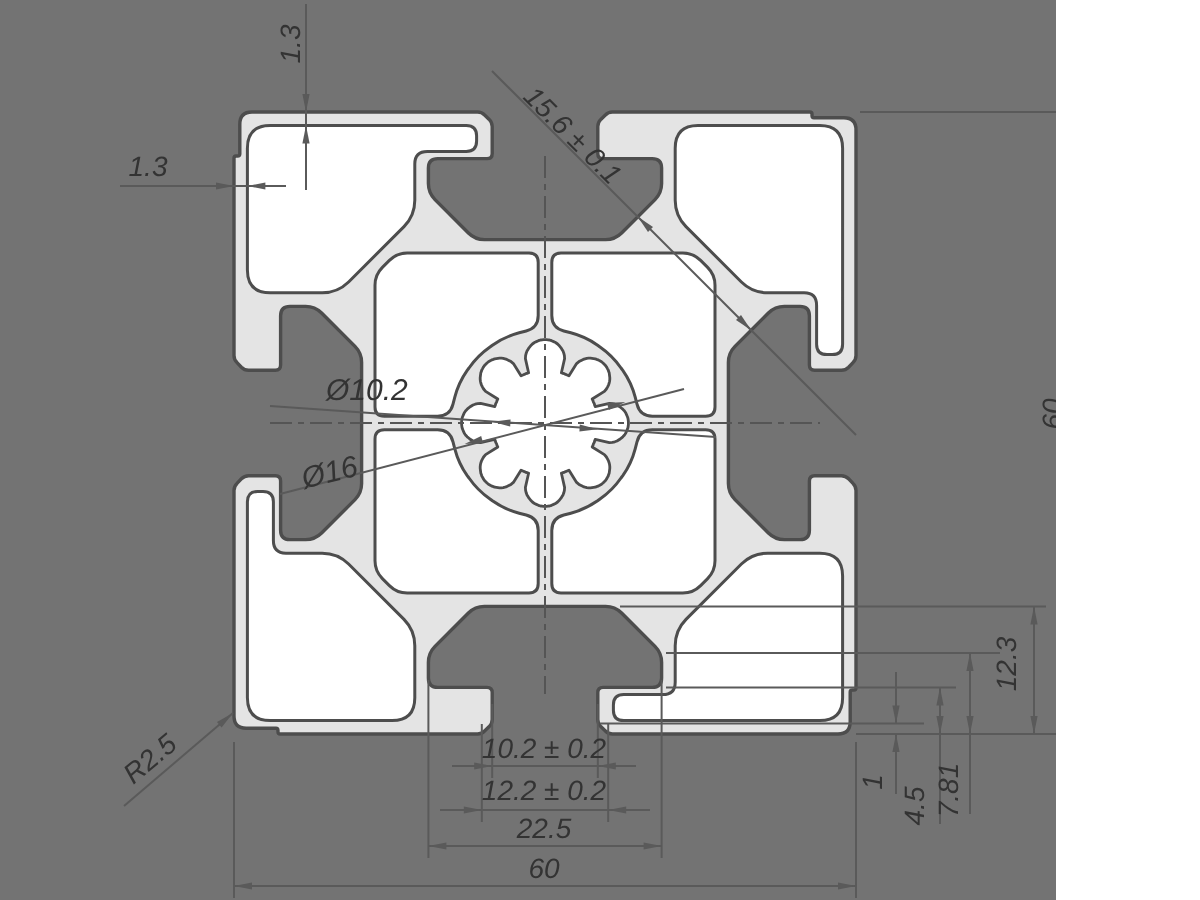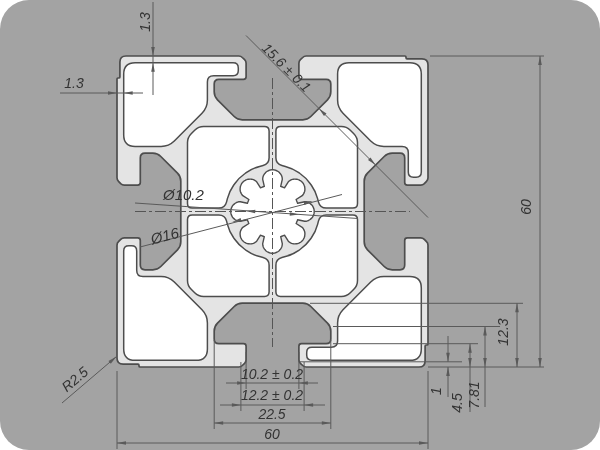--- a/index.html
+++ b/index.html
@@ -1,16 +1,16 @@
 <!DOCTYPE html>
 <html><head>
 <meta charset="utf-8">
 <style>
   html,body{margin:0;padding:0;background:#fff;}
-  .stage{position:relative;width:600px;height:450px;background:#a3a3a3;overflow:hidden;border-radius:29px;}
+  .stage{position:relative;width:528px;height:450px;background:#737373;overflow:hidden;}
   svg{display:block;}
   text{font-family:"Liberation Sans","DejaVu Sans",sans-serif;font-style:italic;fill:#333;}
   .dim-t{font-size:14px;}
   .bore-t{font-size:15px;}
 </style>
 </head>
 <body>
 
 <div class="stage">
 <svg id="cad" width="600" height="450" viewBox="0 0 600 450">

